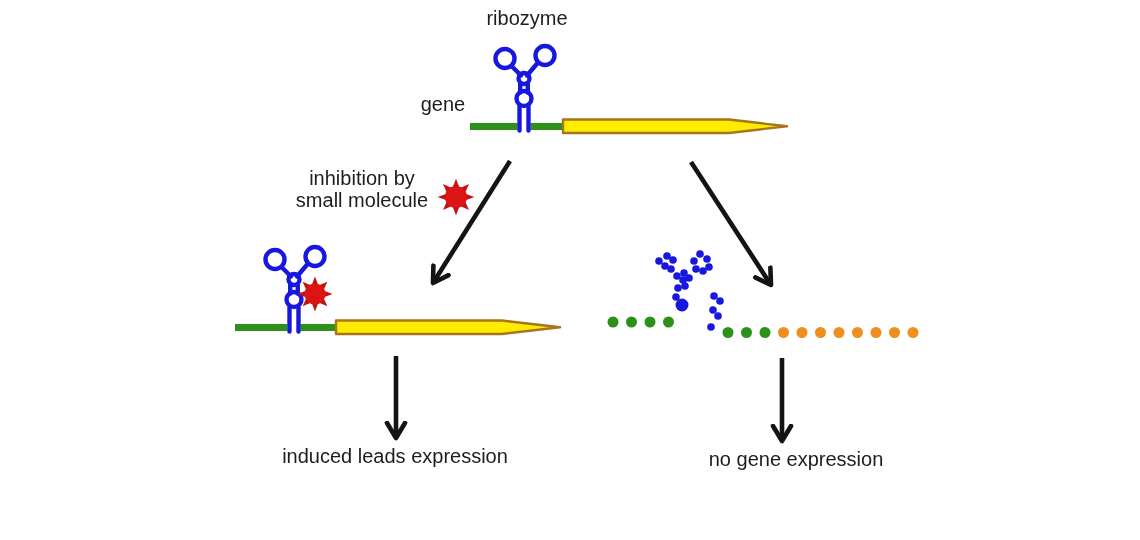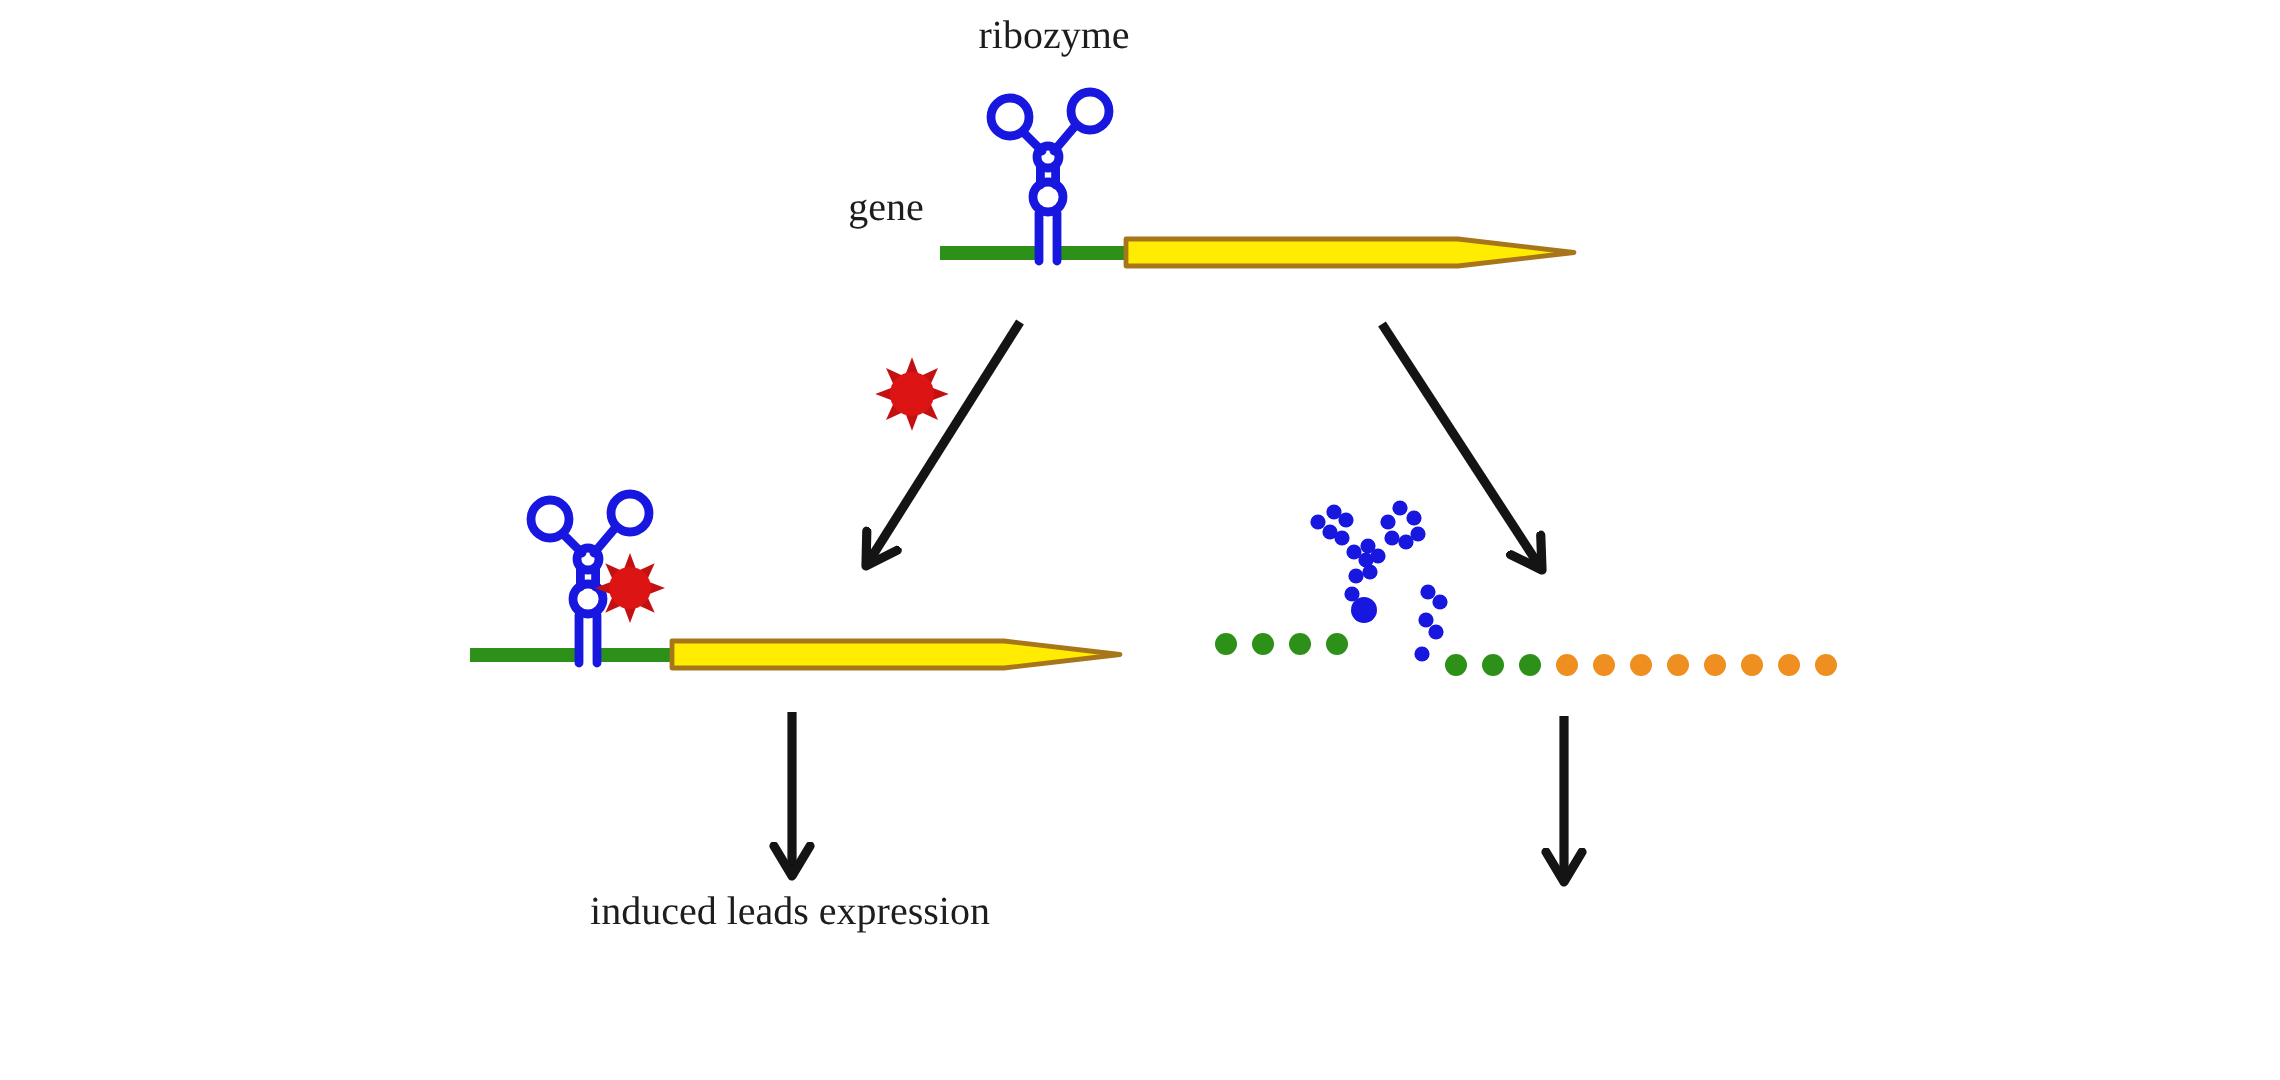--- a/index.html
+++ b/index.html
@@ -5,21 +5,21 @@
   html,body { margin:0; padding:0; background:#ffffff; }
   .canvas {
     position:relative; width:1140px; height:540px; overflow:hidden;
     background:var(--background,#fff);
     font-family:"Liberation Sans", sans-serif;
   }
   svg.layer { position:absolute; left:0; top:0; }
   .lbl {
     position:absolute; transform:translateX(-50%);
     font-size:20px; line-height:22px; color:var(--text_color,#1d1d1d);
-    white-space:nowrap; text-align:center;font-family:Liberation Serif, serif;
+    white-space:nowrap; text-align:center;
   }
   .shaft { stroke:var(--arrow_black,#141414); stroke-width:4.6; fill:none; }
   .arrowhead { fill:none; stroke:var(--arrow_black,#141414); stroke-width:4.6;
                stroke-linecap:round; stroke-linejoin:round; }
   .bstroke { stroke:var(--ribozyme_blue,#1717e0); stroke-width:4.4; stroke-linecap:round; fill:none; }
   .bnode  { fill:#ffffff; stroke:var(--ribozyme_blue,#1717e0); stroke-width:4.4; }
   .spike  { fill:var(--molecule_red_spikes,#c31111); }
   .burstcore { fill:var(--molecule_red,#dd1414); }
   .reporterShape { fill:var(--reporter_fill,#ffec00); stroke:var(--reporter_outline,#a8761a);
                    stroke-width:2.4; stroke-linejoin:round; }
@@ -136,16 +136,21 @@
         <circle cx="682" cy="305" r="6.5" fill="#1717e0"></circle>
       </g>
 
     <line x1="396" y1="356" x2="396" y2="438" class="shaft" marker-end="url(#ah)"></line>
     <line x1="782" y1="358" x2="782" y2="441" class="shaft" marker-end="url(#ah)"></line>
   </svg>
 
   <div class="lbl" style="left:527px; top:7px">ribozyme</div>
   <div class="lbl" style="left:443px; top:93px">gene</div>
 
+  <div class="lbl" style="left:362px; top:167px">
+    <div>inhibition by</div>
+    <div>small molecule</div>
+  </div>
 
 
   <div class="lbl" style="left:395px; top:445px">induced leads expression</div>
+  <div class="lbl" style="left:796px; top:448px">no gene expression</div>
 </div>
 
 </body></html>

